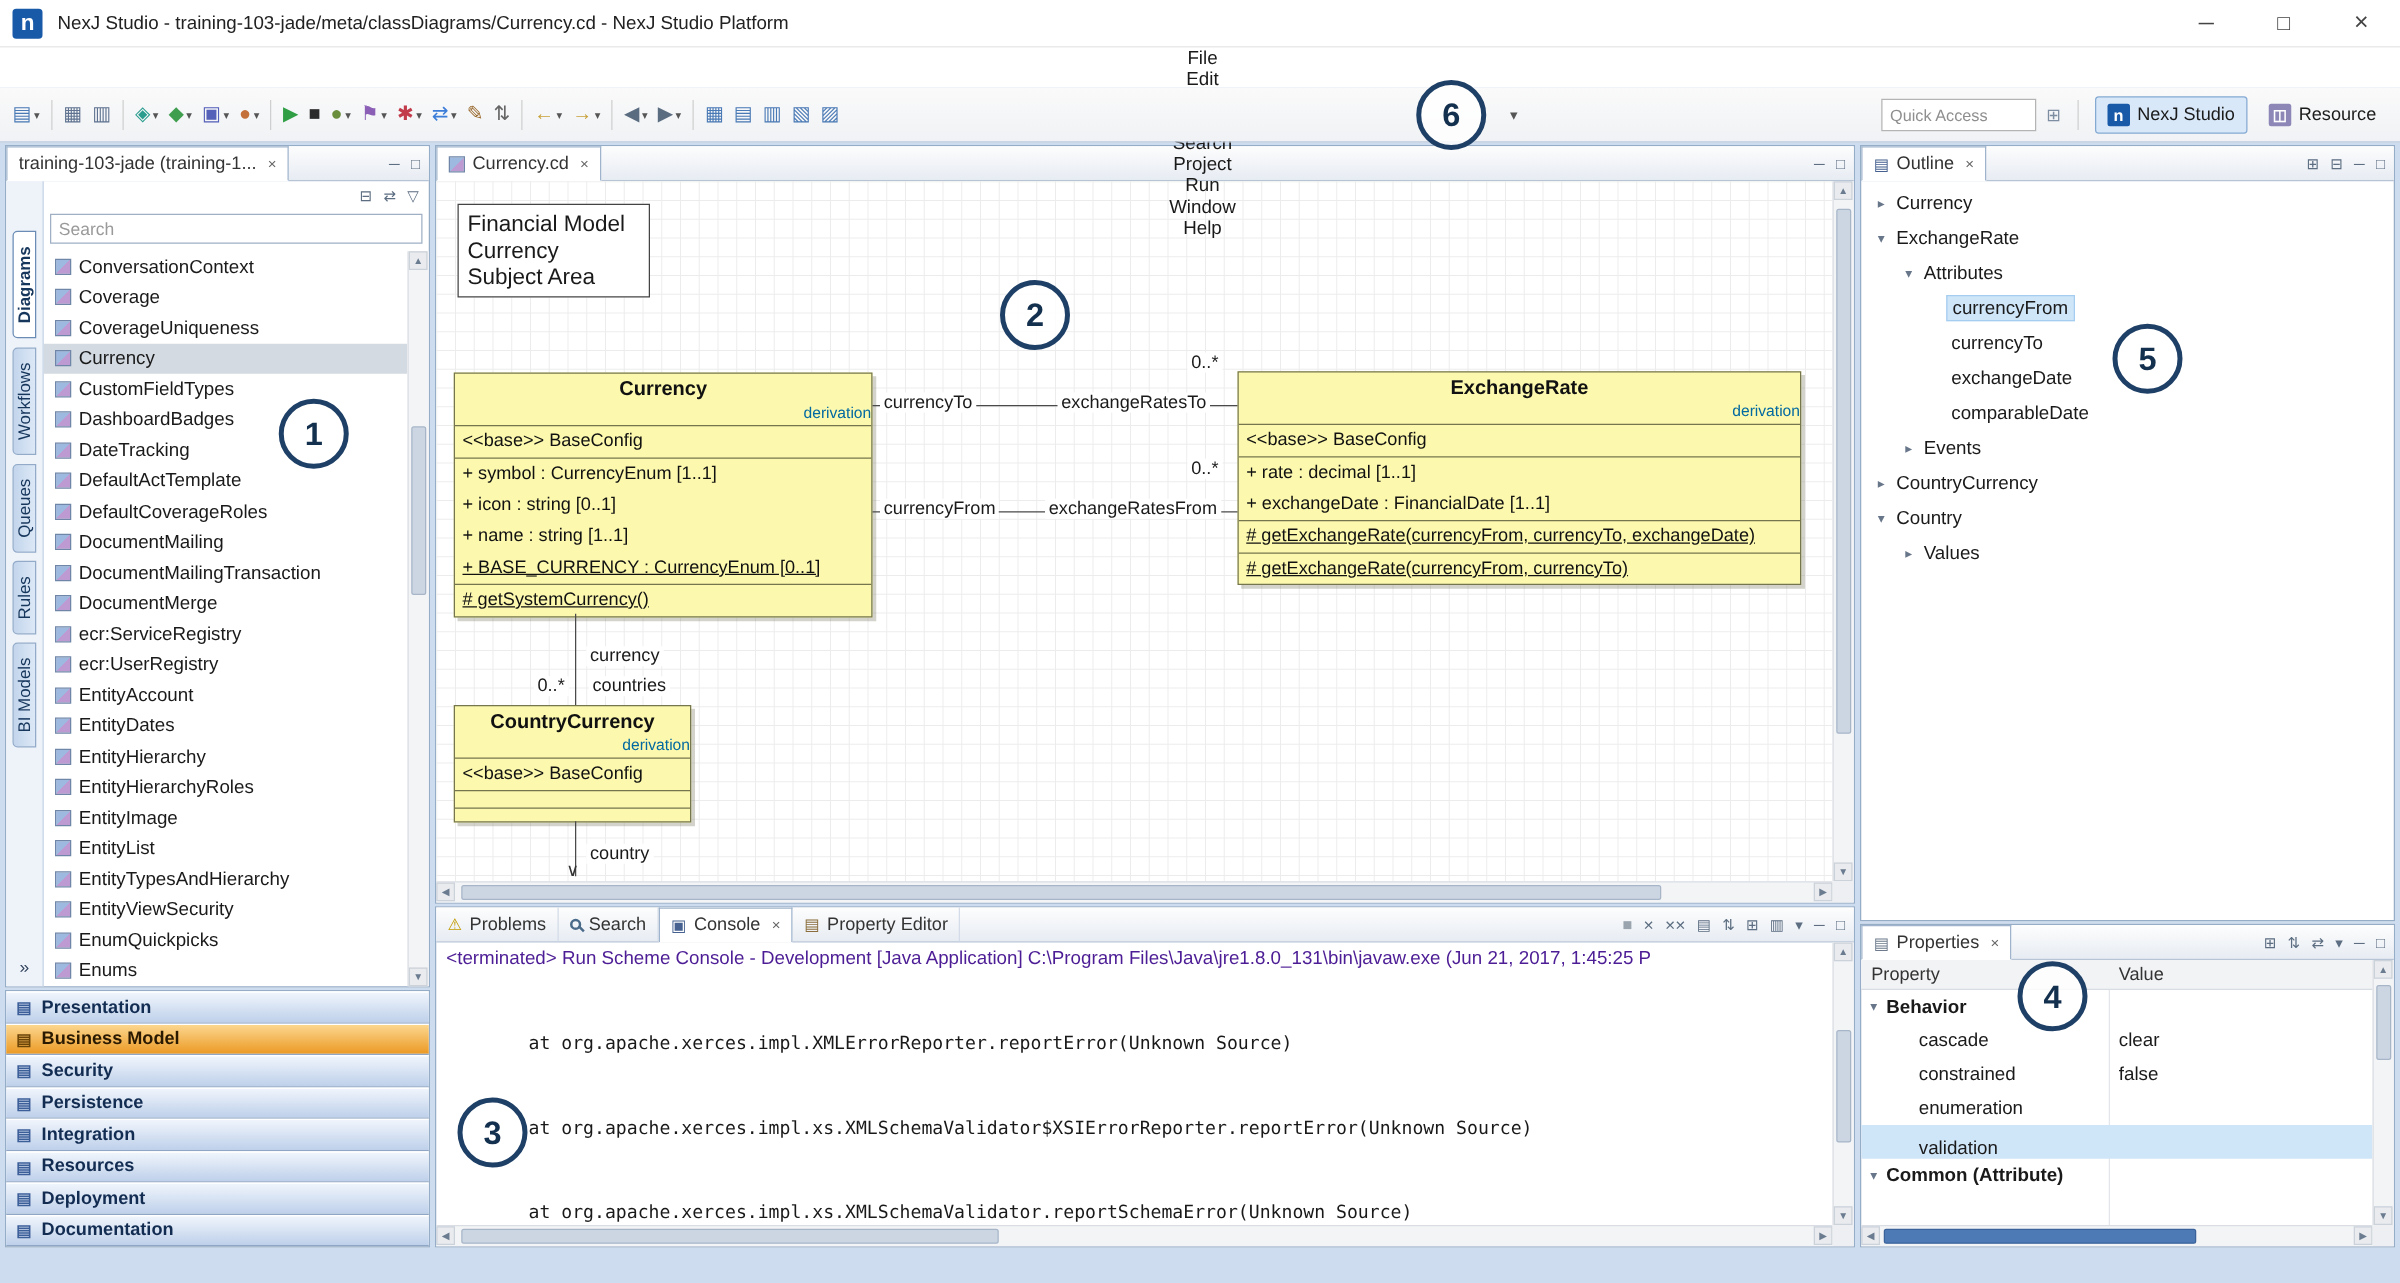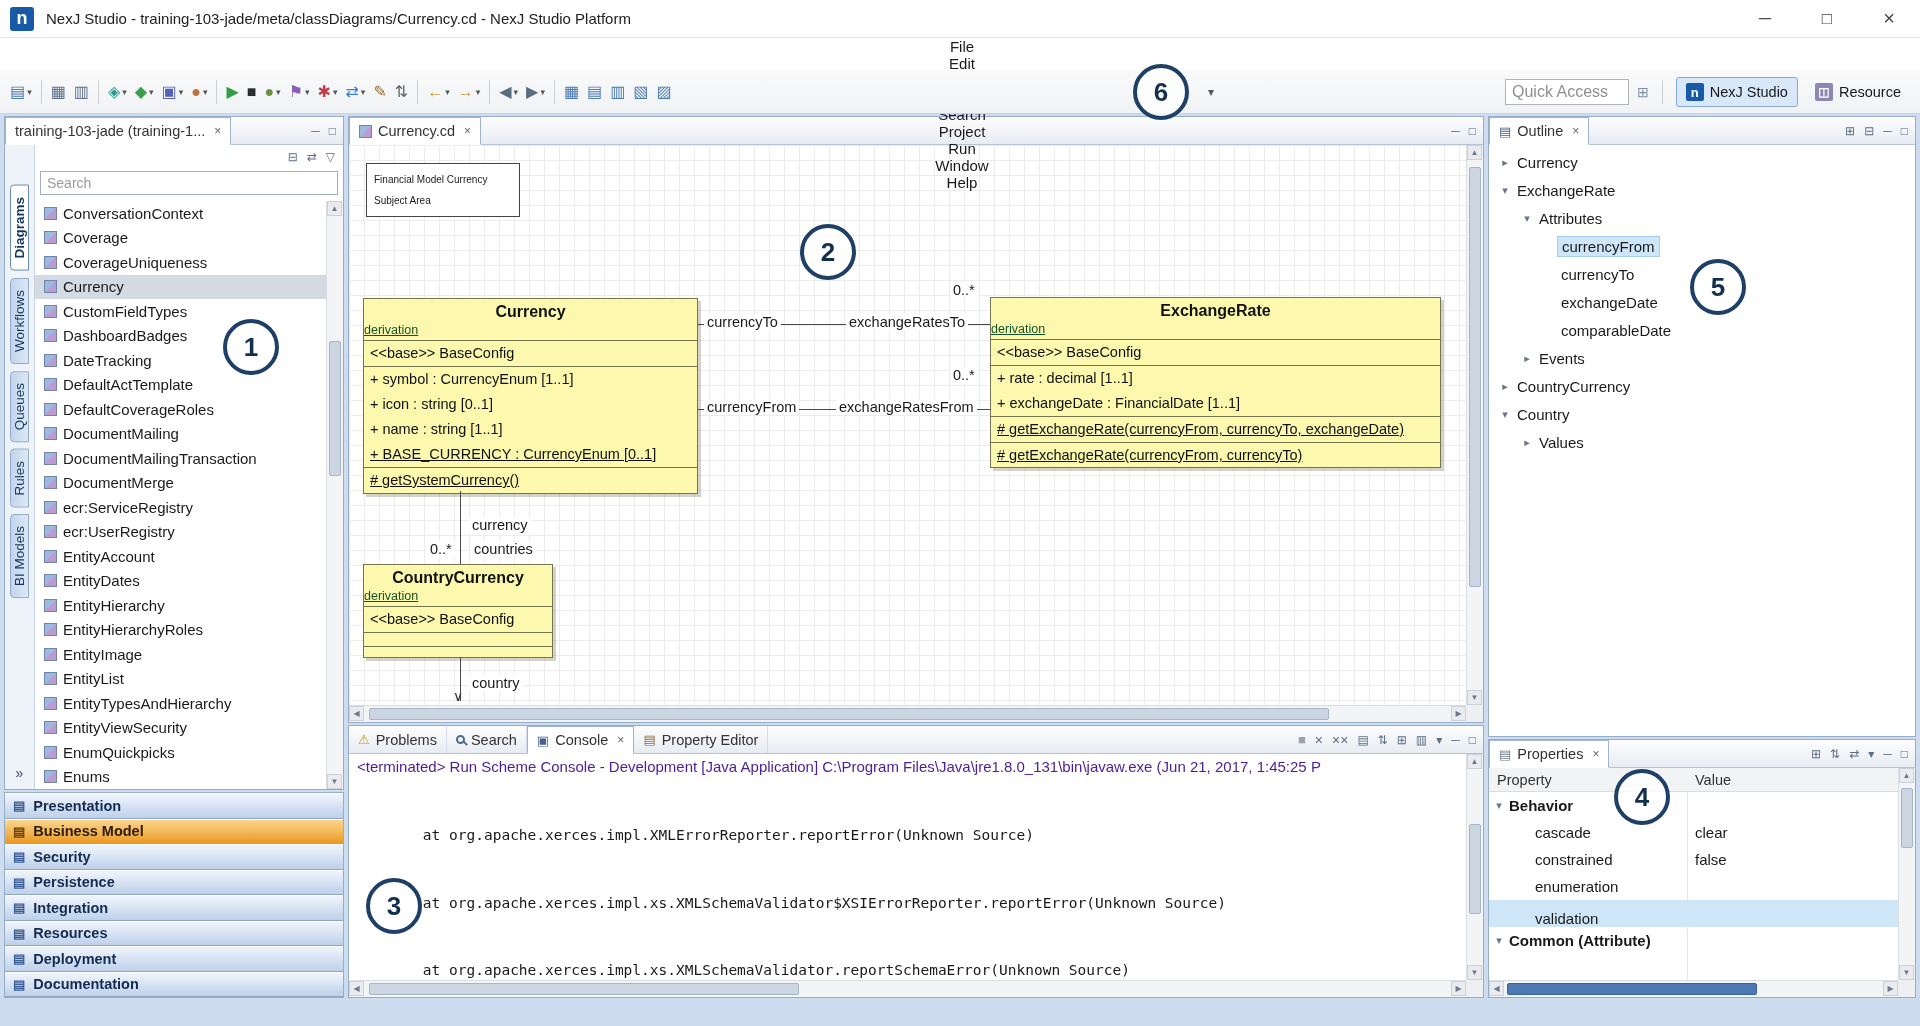--- a/index.html
+++ b/index.html
@@ -14,21 +14,21 @@
 .winbtn{width:62px;display:flex;align-items:center;justify-content:center;font-size:17px;color:#444;}
 .menubar{position:absolute;left:0;top:38px;width:100%;height:32px;background:#fff;display:flex;align-items:center;padding-left:4px;z-index:5;flex-direction:column;}
 .menu-item{padding:0 13px;font-size:15px;color:#1a1a1a;}
 .toolbar{position:absolute;left:0;top:70px;width:100%;height:44px;background:linear-gradient(#fafafa,#f0f2f5);border-bottom:1px solid #c9d2de;display:flex;align-items:center;padding-left:6px;z-index:5;}
 .tbi{display:inline-flex;align-items:center;gap:2px;padding:0 4px;height:28px;}
 .tbi .g{font-size:16px;line-height:16px;}
 .tbi .c{font-size:9px;color:#555;}
 .tbsep{width:1px;height:24px;background:#cfcfcf;margin:0 5px;}
 .tb-overflow{position:absolute;left:1208px;top:15px;font-size:12px;color:#555;}
 .tb-right{position:absolute;right:10px;top:0;height:44px;display:flex;align-items:center;gap:8px;}
-.qa-input{width:124px;height:26px;border:1px solid #b4b4b4;font-size:16px;padding:0 6px;color:#333;background:#fff;}
+.qa-input{width:124px;height:26px;border:1px solid #b4b4b4;font-size:13px;padding:0 6px;color:#333;background:#fff;}
 .qa-input::placeholder{color:#8f8f8f;}
 .persp{display:flex;align-items:center;gap:6px;height:30px;padding:0 9px;border-radius:3px;font-size:14.5px;color:#1a1a1a;}
 .persp.active{background:#d9e8f9;border:1px solid #84a9d2;}
 .persp-ic{width:18px;height:18px;background:#1859a8;color:#fff;font-size:13px;font-weight:bold;display:flex;align-items:center;justify-content:center;border-radius:2px;}
 .persp-ic.res{background:#8d87b8;font-size:12px;}
 
 
 .panel{position:absolute;background:#fff;border:1px solid #96adc7;}
 .ptabbar{position:absolute;left:0;top:0;right:0;height:28px;background:linear-gradient(#fdfdfd,#e7ecf3);border-bottom:1px solid #b7c4d6;display:flex;align-items:stretch;}
 .ptab{display:flex;align-items:center;gap:6px;padding:0 9px;font-size:14.5px;color:#333;border-right:1px solid #d3dce8;white-space:nowrap;}
@@ -62,24 +62,24 @@
 
 
 .layers{position:absolute;display:flex;flex-direction:column;border:1px solid #96adc7;background:#fff;}
 .layer-row{flex:1;display:flex;align-items:center;gap:8px;padding-left:8px;font-weight:bold;font-size:14.5px;color:#122c52;background:linear-gradient(#f0f5fc,#bed0ea);border-bottom:1px solid #8fa6c4;border-top:1px solid #fff;}
 .layer-row.active{background:linear-gradient(#fbd68e,#ec9a25);color:#2b1a02;}
 .layer-ic{font-size:13px;color:#3c5e99;}
 .layer-row.active .layer-ic{color:#6b4408;}
 
 
 .canvas{position:absolute;top:28px;left:0;right:17px;bottom:17px;background:#fff;background-image:linear-gradient(#ececec 1px,transparent 1px),linear-gradient(90deg,#ececec 1px,transparent 1px);background-size:15px 15px;overflow:hidden;}
-.note{position:absolute;background:#fff;border:1px solid #444;padding:5px 7px;font-size:10px;line-height:21px;width:154px;}
+.note{position:absolute;background:#fff;border:1px solid #444;padding:5px 7px;font-size:18px;line-height:21px;width:154px;}
 .uml{position:absolute;background:#fcf9ae;border:1px solid #76764e;box-shadow:3px 3px 0 rgba(130,130,110,0.35);color:#111;}
 .uml-title{text-align:center;font-weight:bold;font-size:16px;padding-top:3px;line-height:20px;}
-.uml-stereo{text-align:left;font-size:12.5px;line-height:16px;padding-bottom:2px;color:#14532d;text-decoration:underline;}
+.uml-stereo{text-align:right;font-size:12.5px;line-height:16px;padding-bottom:2px;color:#0369a1;}
 .uml-sec{border-top:1px solid #76764e;}
 .uml-row{height:25px;line-height:25px;padding:0 6px;font-size:14.5px;white-space:nowrap;overflow:hidden;}
 .uml-row.u{text-decoration:underline;}
 .uml-spacer1{height:14px;}
 .uml-spacer2{height:11px;}
 .lineh{position:absolute;border-top:1px solid #4a4a4a;}
 .linev{position:absolute;border-left:1px solid #4a4a4a;}
 .alabel{position:absolute;background:#fff;padding:0 3px;font-size:14.5px;white-space:nowrap;}
 .arrowv{position:absolute;font-size:14px;color:#333;}
 

